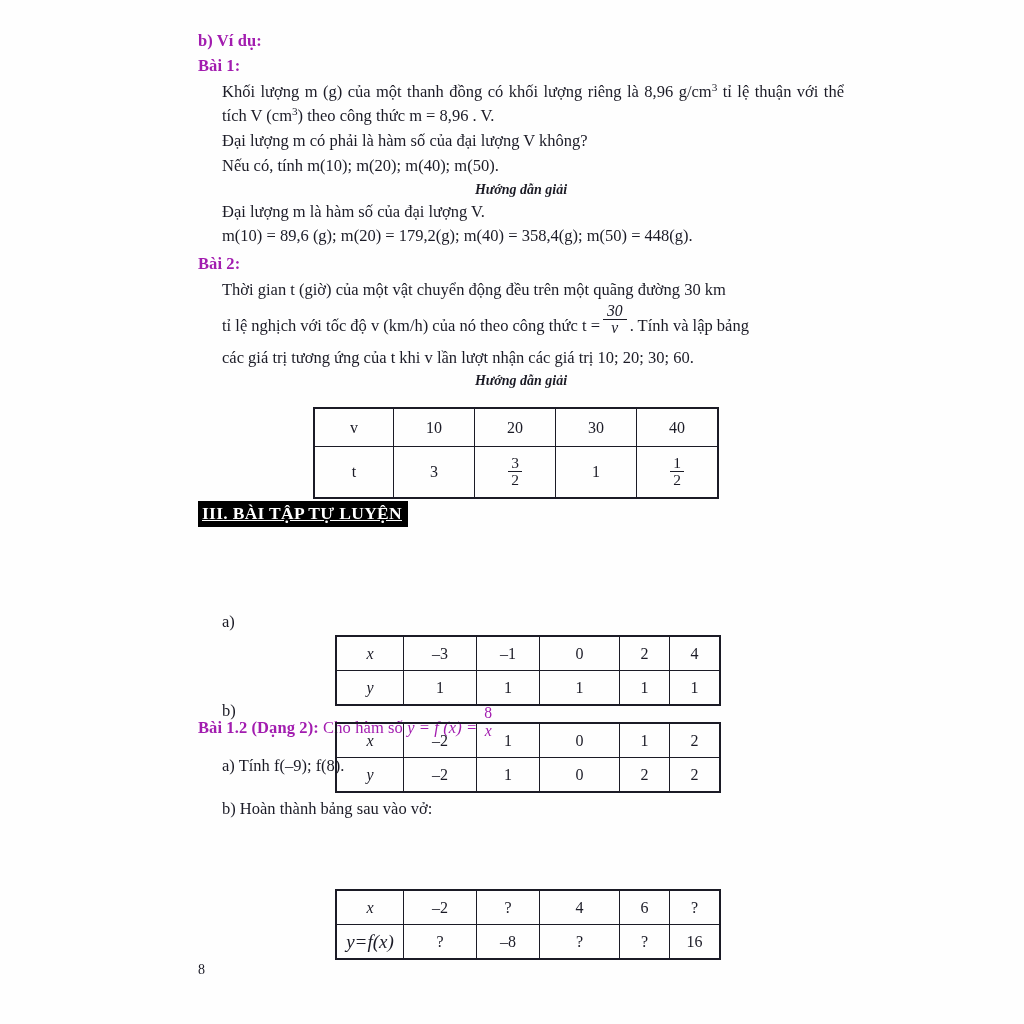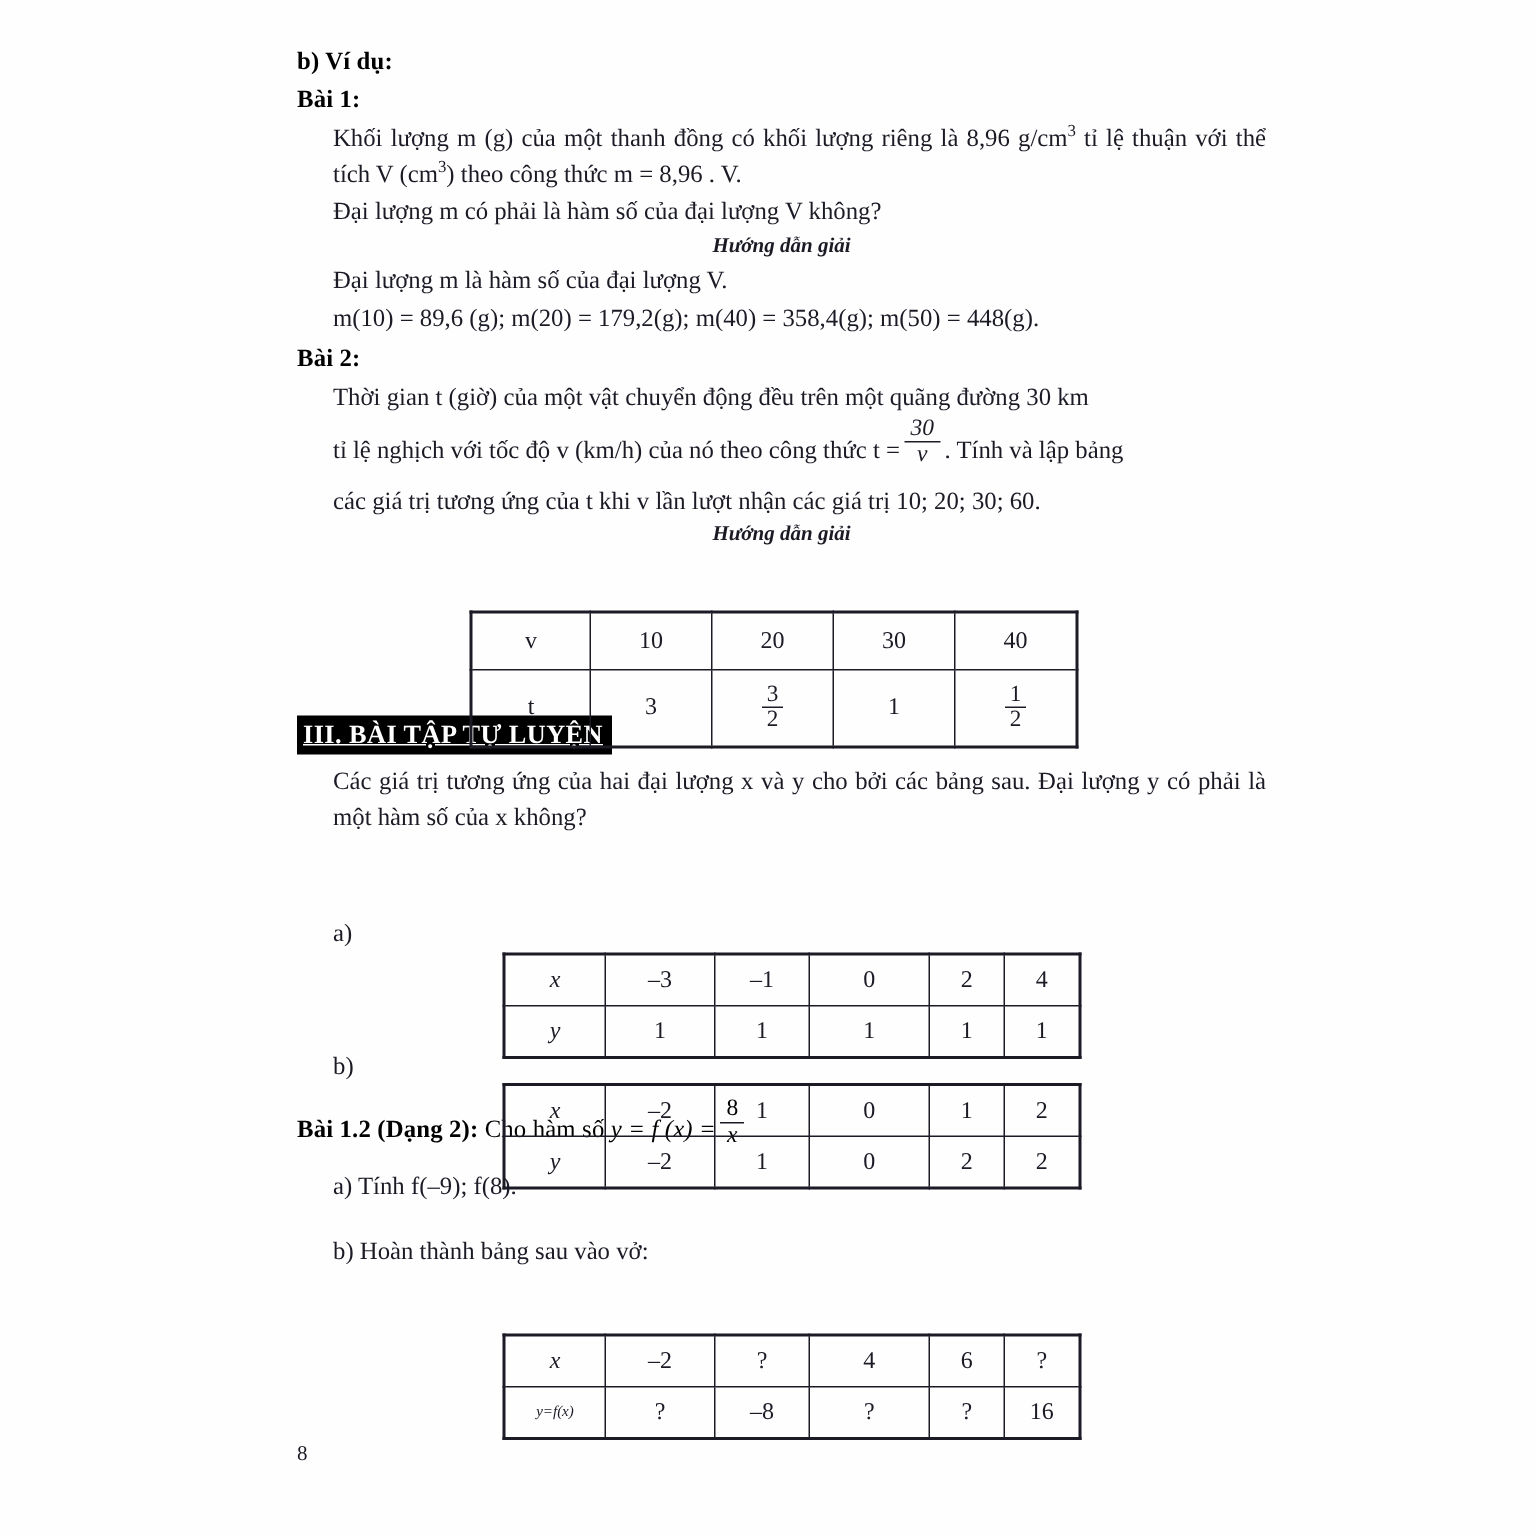--- a/index.html
+++ b/index.html
@@ -27,21 +27,21 @@
     left: 198px;
     top: 30px;
     width: 646px;
   }
 
   
   .line {
     font-size: 16.5px;
     line-height: 1.38;
     margin: 0 0 2px 0;
-    color: #000000;
+    color: #a21caf;
     letter-spacing: 0.1px;
   }
   .bold { font-weight: bold; }
   .para {
     font-size: 16.5px;
     line-height: 1.5;
     margin: 0;
     padding-left: 24px;
     color: #1b1b26;
     text-align: left;
@@ -152,20 +152,21 @@
 
 <div class="page">
   <div class="content">
 
     <p class="line bold">b) Ví dụ:</p>
     <p class="line bold">Bài 1:</p>
 
     <p class="para para-just"><span>Khối lượng m (g) của một thanh đồng có khối lượng riêng là 8,96 g/cm</span><sup class="sm">3</sup><span> tỉ lệ thuận với thể tích V (cm</span><sup class="sm">3</sup><span>) theo công thức m = 8,96 . V.</span></p>
 
     <p class="para">Đại lượng m có phải là hàm số của đại lượng V không?</p>
+    <p class="para">Nếu có, tính m(10); m(20); m(40); m(50).</p>
 
     <p class="italic-center">Hướng dẫn giải</p>
 
     <p class="para">Đại lượng m là hàm số của đại lượng V.</p>
     <p class="para">m(10) = 89,6 (g); m(20) = 179,2(g); m(40) = 358,4(g); m(50) = 448(g).</p>
 
     <p class="line bold" style="margin-top:4px;">Bài 2:</p>
 
     <p class="para" style="margin-top:2px;">Thời gian t (giờ) của một vật chuyển động đều trên một quãng đường 30 km</p>
 
@@ -174,21 +175,20 @@
     <p class="para" style="margin-top:4px;">các giá trị tương ứng của t khi v lần lượt nhận các giá trị 10; 20; 30; 60.</p>
 
     <p class="italic-center" style="margin-top:2px;">Hướng dẫn giải</p>
 
     <div style="height:94px;"></div>
 
     <div class="band-wrap">
       <div class="band"><span>III. BÀI TẬP TỰ LUYỆN</span></div>
     </div>
 
-    <p class="para para-just">Các giá trị tương ứng của hai đại lượng x và y cho bởi các bảng sau. Đại lượng y có phải là một hàm số của x không?</p>
 
     <div style="height:178px;"></div>
 
     <p class="line" style="line-height:2.1; margin-top:0;"><span class="bold">Bài 1.2 (Dạng 2):</span><span> Cho hàm số </span><span class="it">y = f (x) =</span><span class="frac"><span class="num">8</span><span class="den it">x</span></span></p>
 
     <p class="para" style="margin-top:8px;">a) Tính f(–9); f(8).</p>
     <p class="para" style="margin-top:18px;">b) Hoàn thành bảng sau vào vở:</p>
   </div>
 
   <table class="tbl outer" id="table-vt">
@@ -260,21 +260,21 @@
     <tbody>
         <tr>
       <td style="width:66px;" class="it">x</td>
       <td style="width:72px;">–2</td>
       <td style="width:62px;">?</td>
       <td style="width:79px;">4</td>
       <td style="width:49px;">6</td>
       <td style="width:49px;">?</td>
     </tr>
     <tr>
-      <td class="it" style="font-size:10px;">y=f(x)</td>
+      <td class="it" style="font-size:19px;">y=f(x)</td>
       <td>?</td>
       <td>–8</td>
       <td>?</td>
       <td>?</td>
       <td>16</td>
     </tr>
   </tbody>
     </table>
 
   <div class="page-num">8</div>

